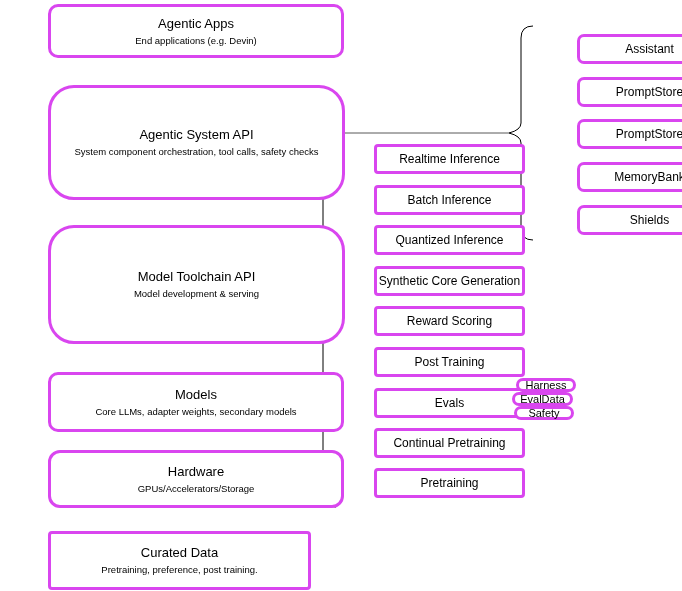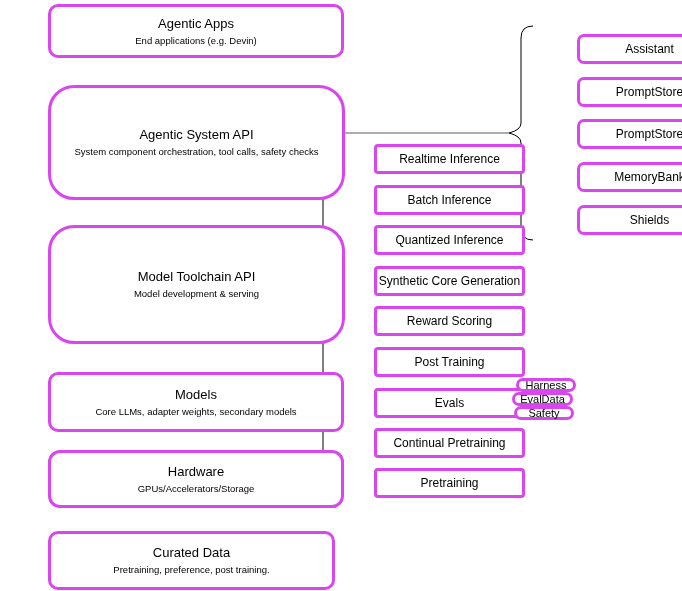--- a/index.html
+++ b/index.html
@@ -98,21 +98,21 @@
   <div class="node layer" style="left:4px;top:372px;width:296px;height:60px;border-radius:10px">
     <div class="title">Models</div>
     <div class="subtitle">Core LLMs, adapter weights, secondary models</div>
   </div>
 
   <div class="node layer" style="left:4px;top:450px;width:296px;height:58px;border-radius:12px">
     <div class="title">Hardware</div>
     <div class="subtitle">GPUs/Accelerators/Storage</div>
   </div>
 
-  <div class="node layer" style="left:4px;top:531px;width:287px;height:59px;border-radius:10px">
+  <div class="node layer" style="left:4px;top:531px;width:263px;height:59px;border-radius:4px">
     <div class="title">Curated Data</div>
     <div class="subtitle">Pretraining, preference, post training.</div>
   </div>
 
   <div class="node item" style="top:144px">
     <div>Realtime Inference</div>
   </div>
   <div class="node item" style="top:185px">
     <div>Batch Inference</div>
   </div>

